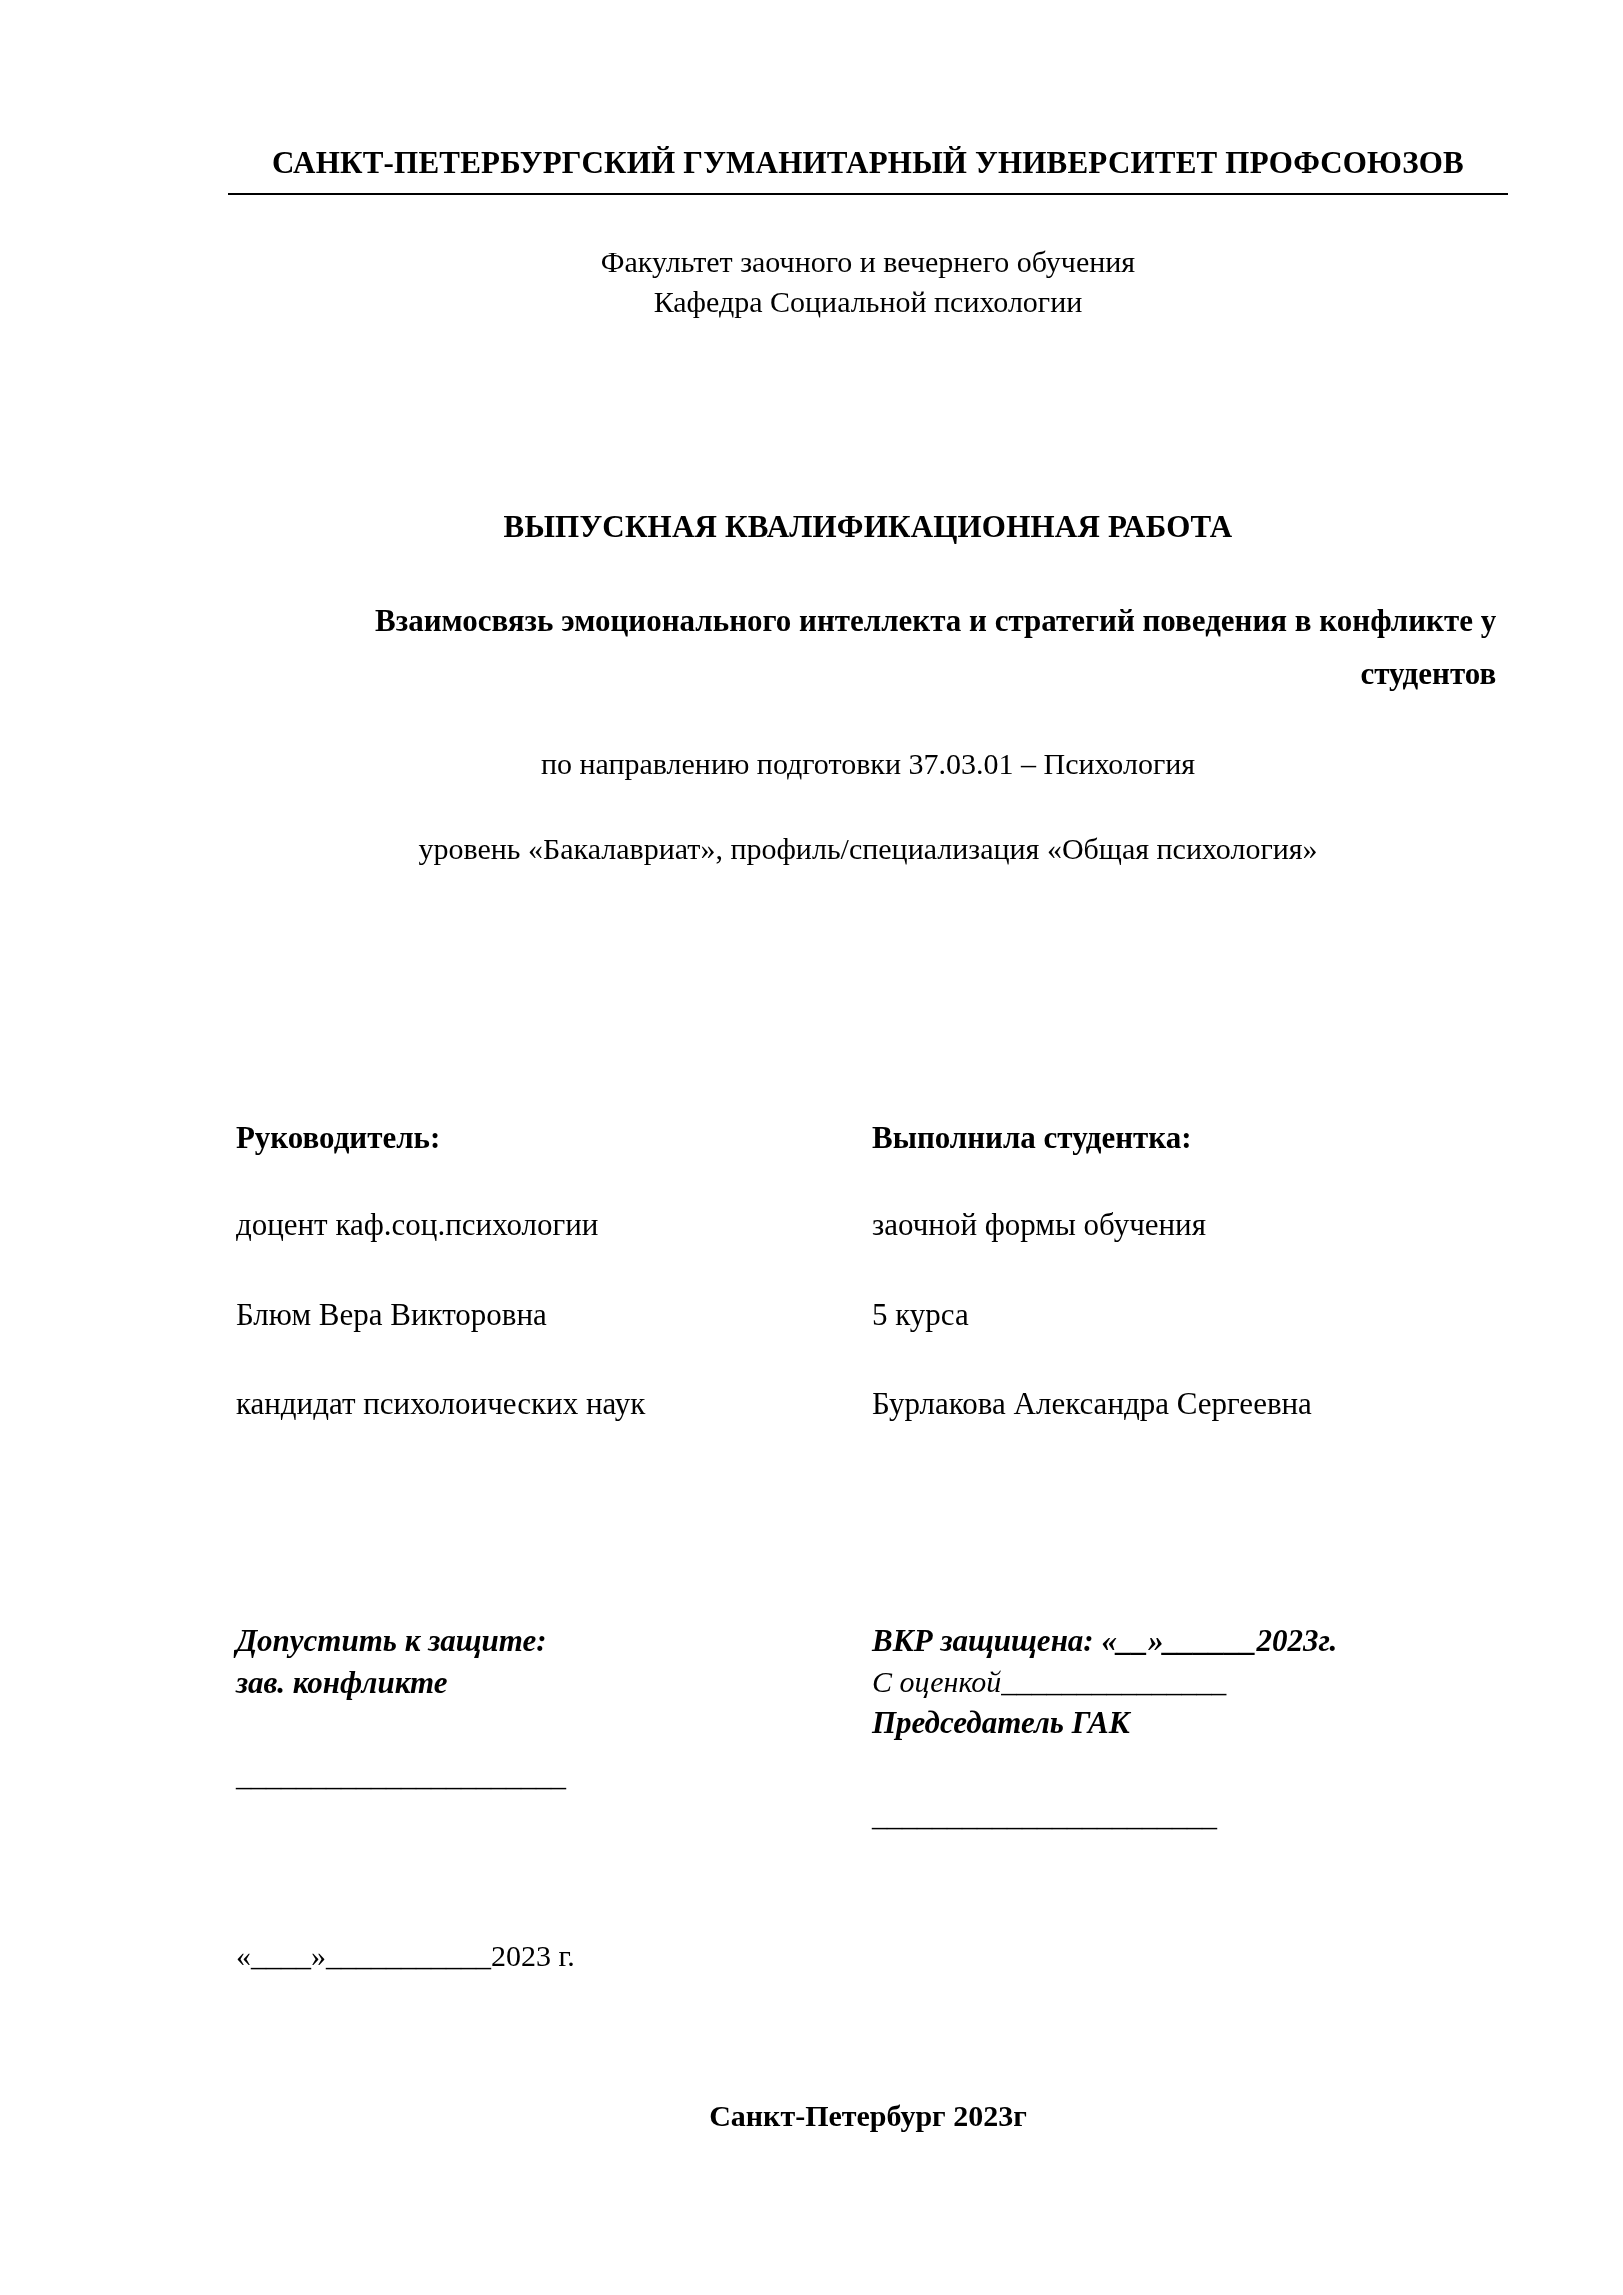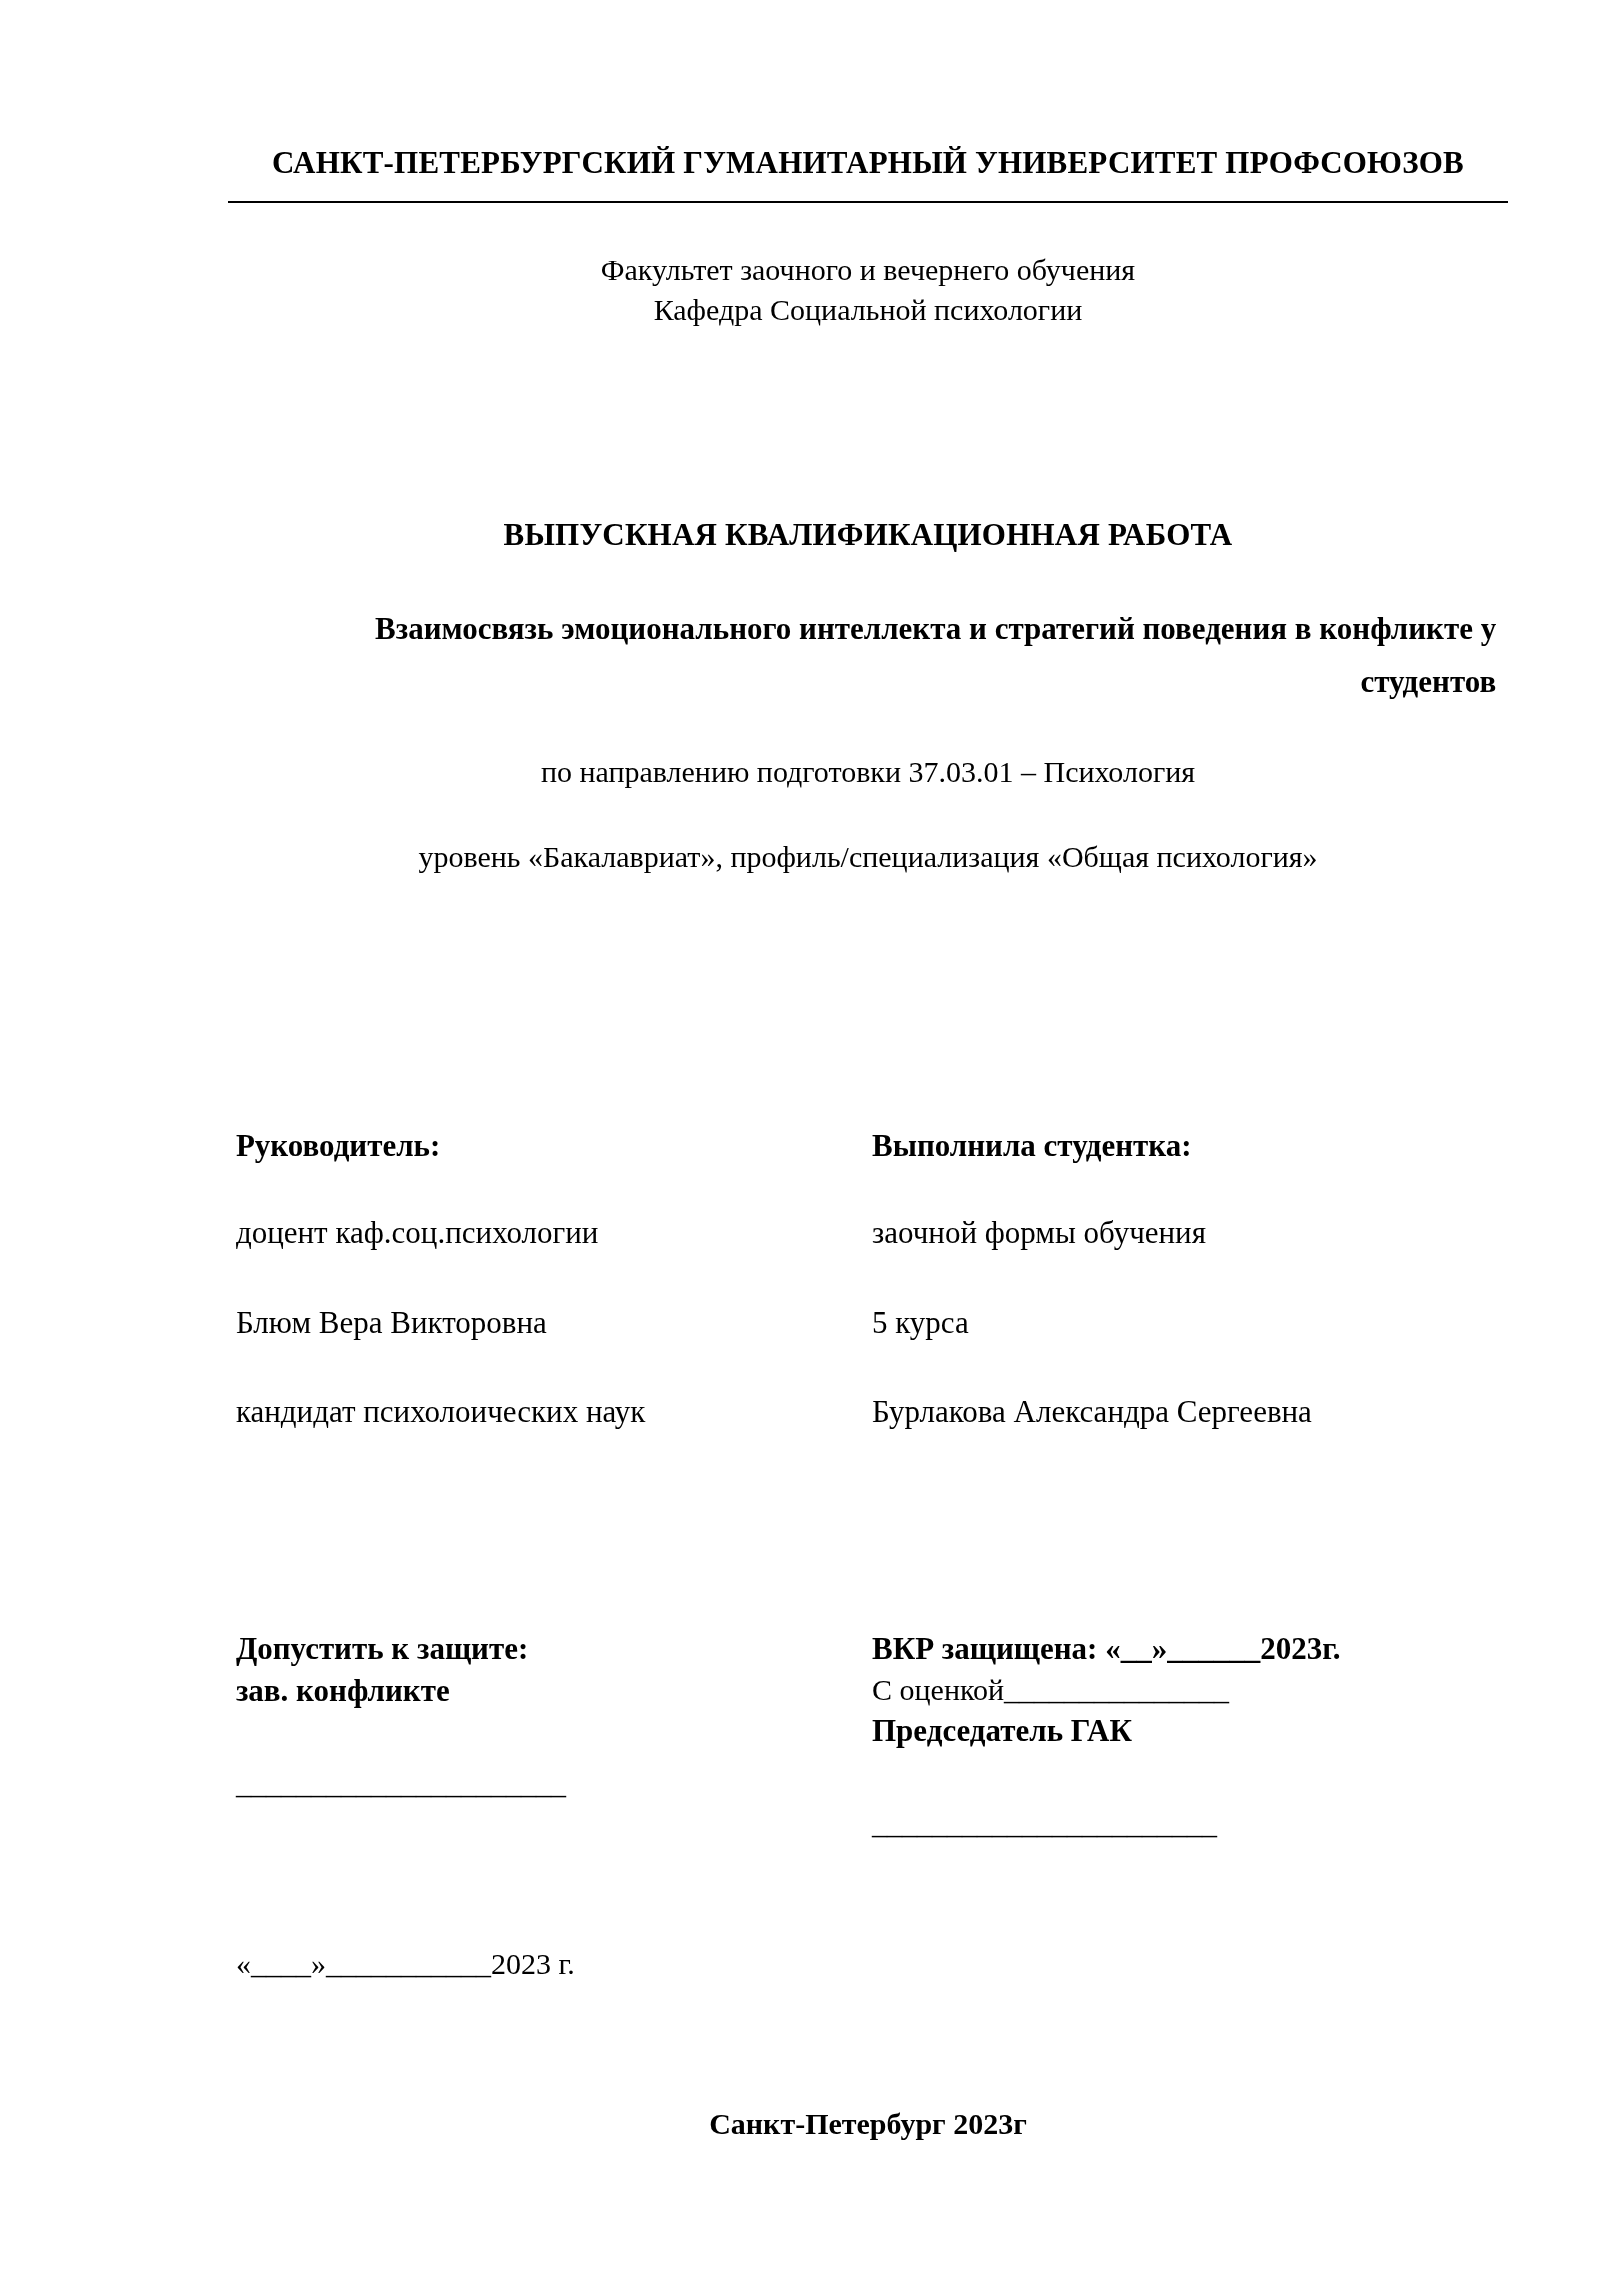--- a/index.html
+++ b/index.html
@@ -30,21 +30,21 @@
   }
 
   
   .univ-header {
     margin-top: 145px;
     text-align: center;
     font-weight: bold;
     font-size: 31px;
     letter-spacing: 0.2px;
     border-bottom: 2.4px solid #000;
-    padding-bottom: 20px;
+    padding-bottom: 12px;
     display: block;
   }
   .faculty-block {
     margin-top: 47px;
     text-align: center;
     font-size: 30px;
     line-height: 1.33;
   }
   .faculty-line { display: block; }
 
@@ -97,20 +97,21 @@
     line-height: 1.33;
     display: block;
     margin-top: 48px;
   }
 
   
   .approve-row {
     margin-top: 196px;
     display: flex;
     align-items: flex-start;
+    font-style: italic;
   }
   .approve-left {
     width: 644px;
     padding-left: 7.9px;
     box-sizing: border-box;
   }
   .approve-right {
     width: 636px;
     box-sizing: border-box;
   }

